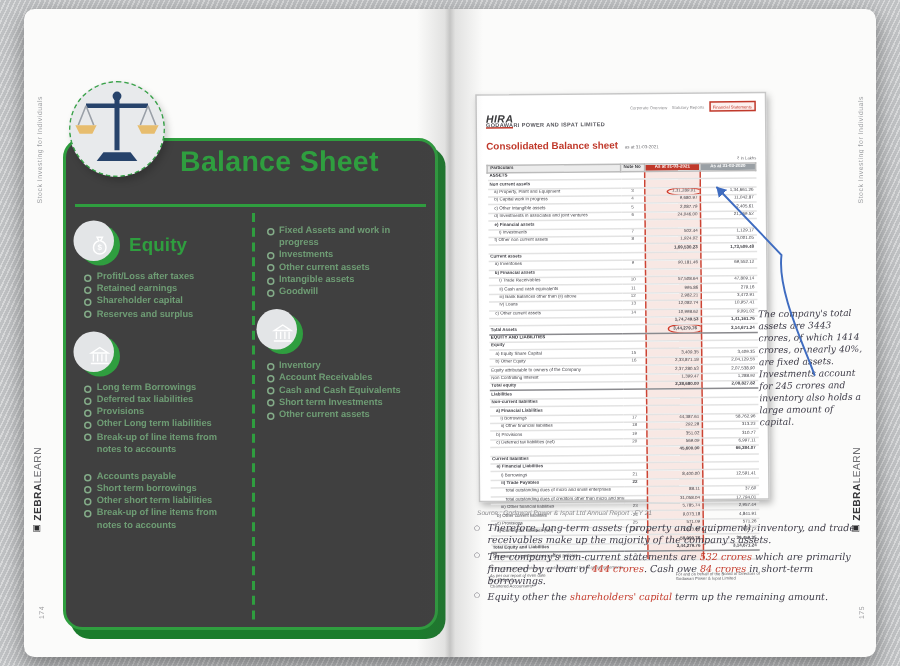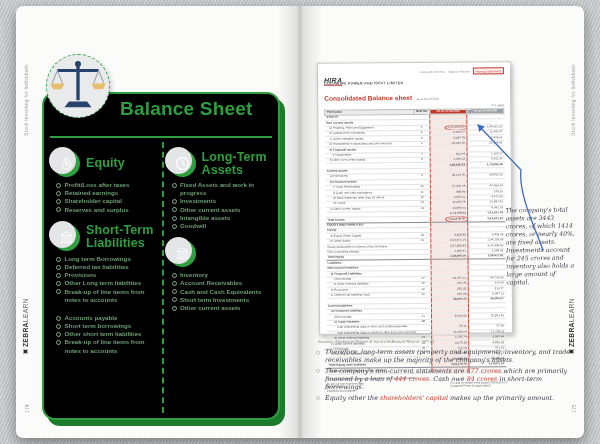--- a/index.html
+++ b/index.html
@@ -18,22 +18,22 @@
   .vtext{position:absolute;writing-mode:vertical-rl;transform:rotate(180deg);
     color:#9b9da0;font-size:4.6px;letter-spacing:.35px;white-space:nowrap;}
   .vbrand{position:absolute;writing-mode:vertical-rl;transform:rotate(180deg);
     color:#37373a;font-size:6.8px;white-space:nowrap;letter-spacing:.3px;}
   .vbrand .mark{font-size:6px;color:#2c2c2e;}
   .vbrand .zb{font-weight:800;}
   .vbrand .zl{font-weight:400;color:#6c6c70;}
   .pageno{font-size:4.6px;color:#98989b;}
 
   
-  .bs-frame{position:absolute;left:26px;top:86px;width:234px;height:324px;background:#000000;
-    border:2.5px solid #2f9e3f;border-radius:13px;box-shadow:5px 6px 0 #1b7c2c;}
+  .bs-frame{position:absolute;left:26px;top:86px;width:234px;height:324px;background:#404040;
+    border:2.5px solid #2f9e3f;border-radius:13px;box-shadow:5px 6px 0 #1b7c2c;padding-left:12px;}
   .badge{position:absolute;left:2px;top:-40px;width:62px;height:62px;border-radius:50%;
     background:#e8eaec;border:1.4px dashed #3aa24a;display:flex;align-items:center;justify-content:center;
     box-shadow:2px 3px 5px rgba(0,0,0,.18);}
   .bs-title{position:absolute;left:76px;top:4px;margin:0;font-size:19px;font-weight:800;
     color:#2f9e3f;letter-spacing:.2px;white-space:nowrap;}
   .title-rule{position:absolute;left:6px;right:6px;top:42px;height:2px;background:#2f9e3f;}
   .cols{position:absolute;left:7px;right:4px;top:48px;bottom:5px;display:flex;}
   .col{flex:1;min-width:0;padding:2px 3px 0 2px;}
   .vdivider{width:0;border-left:2px dashed #2f9e3f;margin:0 3px;}
   .sec{margin:6px 0 10px;}
@@ -160,21 +160,20 @@
                   <span class="sec-icon">
                     <svg viewBox="0 0 24 24">
                       <path d="M4 9 L12 3.8 L20 9 z" fill="none" stroke="#fff" stroke-width="1.3"></path>
                       <line x1="6" y1="10" x2="6" y2="17" stroke="#fff" stroke-width="1.3"></line>
                       <line x1="10" y1="10" x2="10" y2="17" stroke="#fff" stroke-width="1.3"></line>
                       <line x1="14" y1="10" x2="14" y2="17" stroke="#fff" stroke-width="1.3"></line>
                       <line x1="18" y1="10" x2="18" y2="17" stroke="#fff" stroke-width="1.3"></line>
                       <line x1="3.6" y1="18.8" x2="20.4" y2="18.8" stroke="#fff" stroke-width="1.5"></line>
                     </svg>
                   </span>
-                  <span class="sec-title">Short-Term Liabilities</span>
                 </div>
                 <ul class="sec-items">
                   <li>
                     <span class="dot"></span>
                     <span>Long term Borrowings</span>
                   </li>
                   <li>
                     <span class="dot"></span>
                     <span>Deferred tax liabilities</span>
                   </li>
@@ -209,29 +208,20 @@
                   <li>
                     <span class="dot"></span>
                     <span>Break-up of line items from notes to accounts</span>
                   </li>
                 </ul>
               </div>
             </div>
           <div class="vdivider"></div>
           <div class="col" id="col-right">
               <div class="sec">
-                <div class="sec-head">
-                  <span class="sec-icon">
-                    <svg viewBox="0 0 24 24">
-                      <circle cx="12" cy="12" r="8.4" fill="none" stroke="#fff" stroke-width="1.8"></circle>
-                      <path d="M12 7.2 v5 l3.4 2" fill="none" stroke="#fff" stroke-width="1.8" stroke-linecap="round"></path>
-                    </svg>
-                  </span>
-                  <span class="sec-title">Long-Term Assets</span>
-                </div>
                 <ul class="sec-items">
                   <li>
                     <span class="dot"></span>
                     <span>Fixed Assets and work in progress</span>
                   </li>
                   <li>
                     <span class="dot"></span>
                     <span>Investments</span>
                   </li>
                   <li>
@@ -621,25 +611,25 @@
 
       <div class="source">Source : Godawari Power &amp; Ispat Ltd Annual Report : FY 21</div>
       <div class="margin-note hand">The company's total assets are 3443 crores, of which 1414 crores, or nearly 40%, are fixed assets. Investments account for 245 crores and inventory also holds a large amount of capital.</div>
       <div class="notes hand" id="notes">
           <div class="bullet">
             <span class="bmark">○</span>
             <p><span>Therefore, long-term assets (property and equipment), inventory, and trade receivables make up the majority of the company's assets.</span></p>
           </div>
           <div class="bullet">
             <span class="bmark">○</span>
-            <p><span>The company's non-current statements are </span><span class="red">677 crores</span><span> which are primarily financed by a loan of </span><span class="red">444 crores</span><span>. Cash owe </span><span class="red">84 crores</span><span> in short-term borrowings.</span></p>
+            <p><span>The company's non-current statements are </span><span class="red">532 crores</span><span> which are primarily financed by a loan of </span><span class="red">444 crores</span><span>. Cash owe </span><span class="red">84 crores</span><span> in short-term borrowings.</span></p>
           </div>
           <div class="bullet">
             <span class="bmark">○</span>
-            <p><span>Equity other the </span><span class="red">shareholders' capital</span><span> makes up the primarily amount.</span></p>
+            <p><span>Equity other the </span><span class="red">shareholders' capital</span><span> term up the remaining amount.</span></p>
           </div>
         </div>
 
       <svg class="arrow" viewBox="0 0 284 432">
         <defs>
           <marker id="ah" markerWidth="6" markerHeight="6" refX="4.5" refY="3" orient="auto">
             <path d="M0,0 L5,3 L0,6 z" fill="#3f6cc0"></path>
           </marker>
         </defs>
         <path d="M243,244 C236,224 218,188 221,164 L178,119" fill="none" stroke="#3f6cc0" stroke-width="1.3" stroke-linecap="round" marker-end="url(#ah)"></path>

